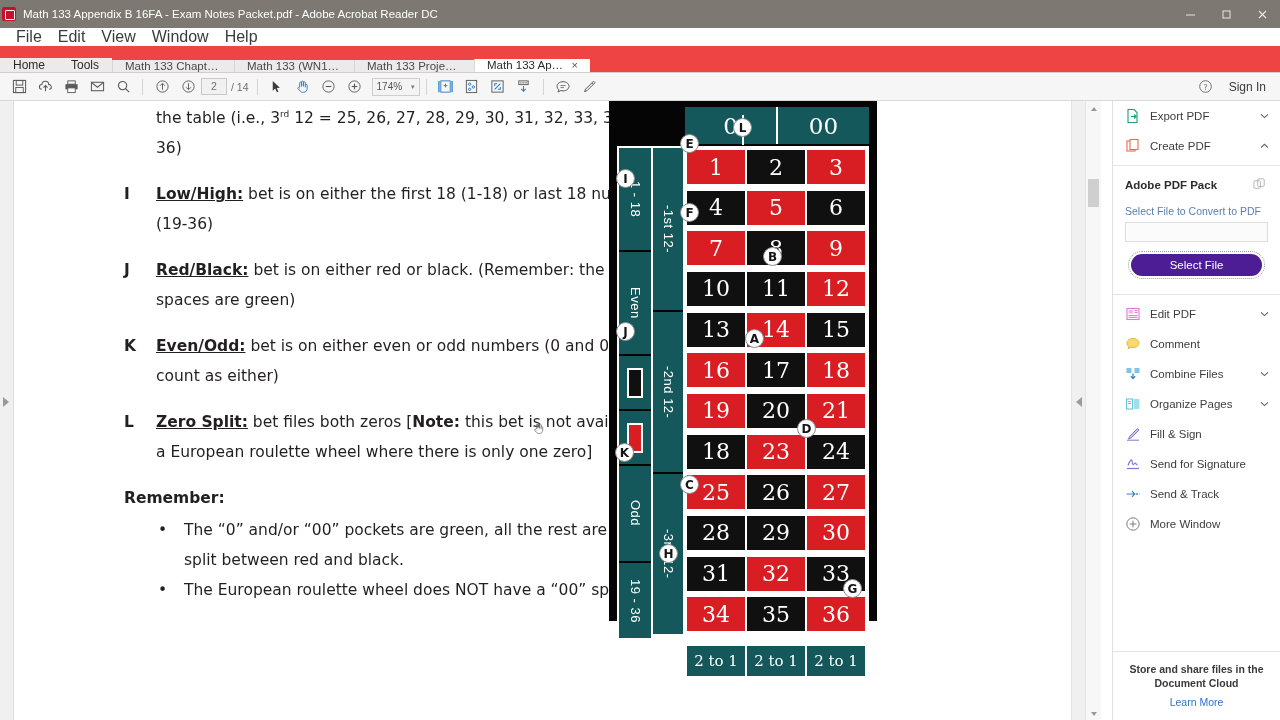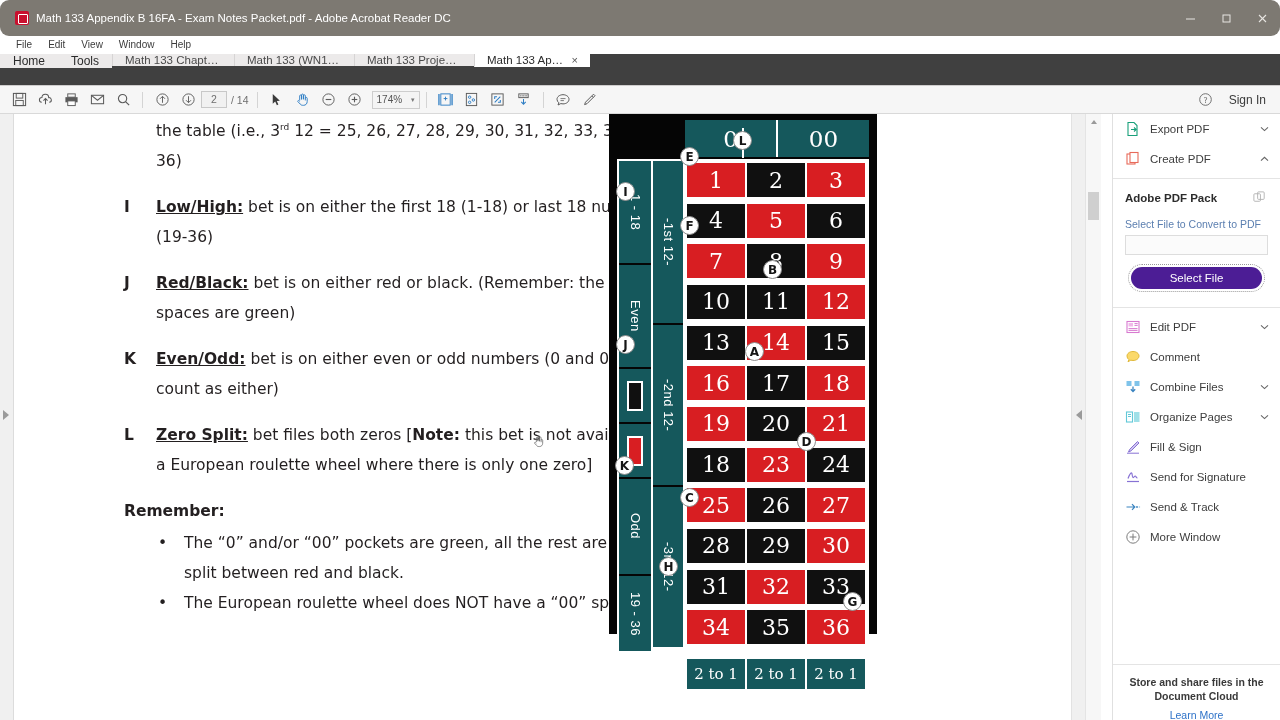--- a/index.html
+++ b/index.html
@@ -7,49 +7,49 @@
   body {
     width:1280px; height:720px; overflow:hidden;
     font-family:"Liberation Sans", sans-serif;
     background:#ffffff; color:#2b2b2b;
     -webkit-font-smoothing:antialiased;
   }
   #app { position:relative; width:1280px; height:720px; }
 
   
   .titlebar {
-    height:36px; background:#7d7972; display:flex; align-items:center;
-    padding-left:15px; color:#ffffff; font-size:11.5px;border-radius:9px;
+    height:28px; background:#7d7972; display:flex; align-items:center;
+    padding-left:2px; color:#ffffff; font-size:11.5px;
   }
   .app-logo {
     width:14px; height:14px; background:#c8102e; border-radius:2px;
     margin-right:7px; position:relative; flex:0 0 auto;
   }
   .app-logo::after{
     content:""; position:absolute; left:3px; top:3px; width:8px; height:8px;
     border:1.6px solid #fff; border-radius:1px;
   }
   .title-text { flex:1 1 auto; white-space:nowrap; overflow:hidden; }
   .win-btns { display:flex; height:28px; }
   .win-btn {
     width:36px; height:28px; display:flex; align-items:center; justify-content:center;
     color:#e8e6e2; font-size:12px;
   }
   .win-btn svg { display:block; }
 
   
   .menubar {
     height:18px; background:#ffffff; display:flex; align-items:center;
-    padding-left:8px; font-size:10px; color:#3b3b3b; border-bottom:1px solid #ffffff;
+    padding-left:8px; font-size:16px; color:#3b3b3b; border-bottom:1px solid #ffffff;
   }
   .menubar .mi { padding:0 8px; line-height:18px; }
 
   
   .tabstrip {
-    height:32px; background:#404040; display:flex; align-items:flex-start;
+    height:27px; background:#ef4444; display:flex; align-items:flex-end;
     border-bottom:1px solid #cfcdcd; font-size:11.5px; position:relative;
   }
   .tab-home, .tab-tools {
     display:flex; align-items:center; padding:0 13px; color:#2b2b2b;
     font-size:12px; background:#eceaea;
   }
   .doc-tab {
     display:flex; align-items:center; gap:8px; padding:0 12px;
     border-left:1px solid #d6d4d4; color:#4a4a4a; background:#eceaea;
     max-width:125px; white-space:nowrap; overflow:hidden;

